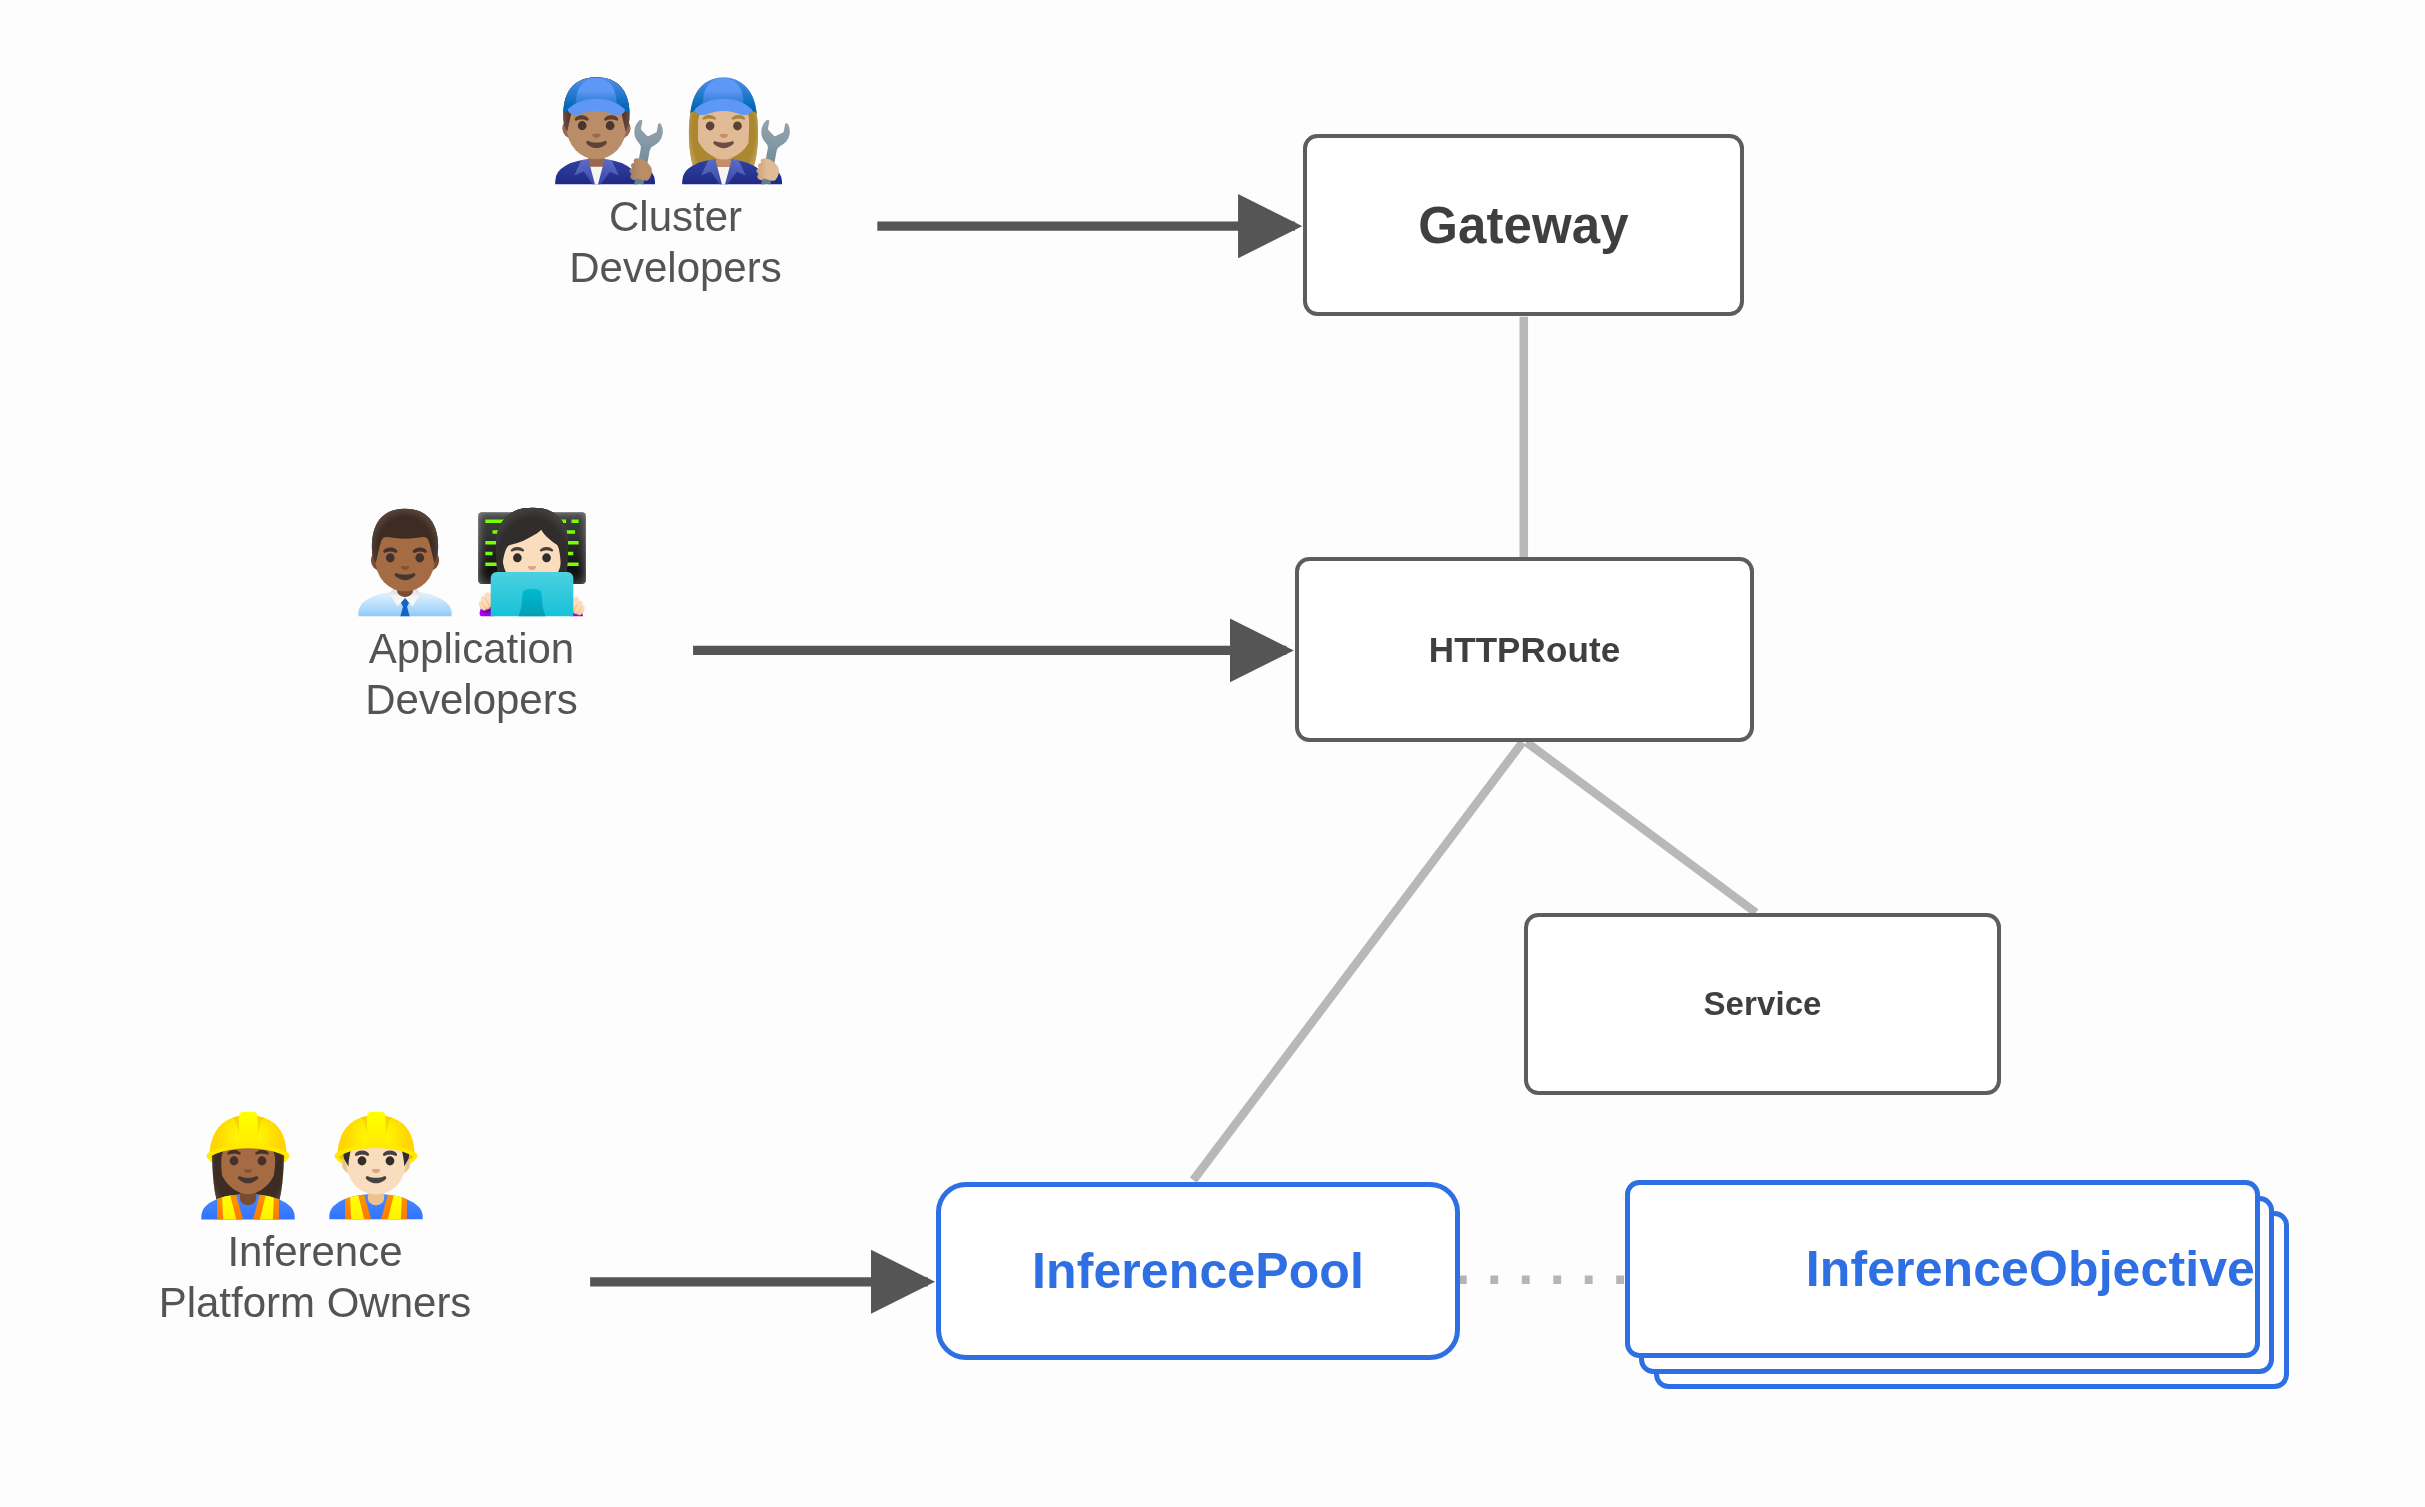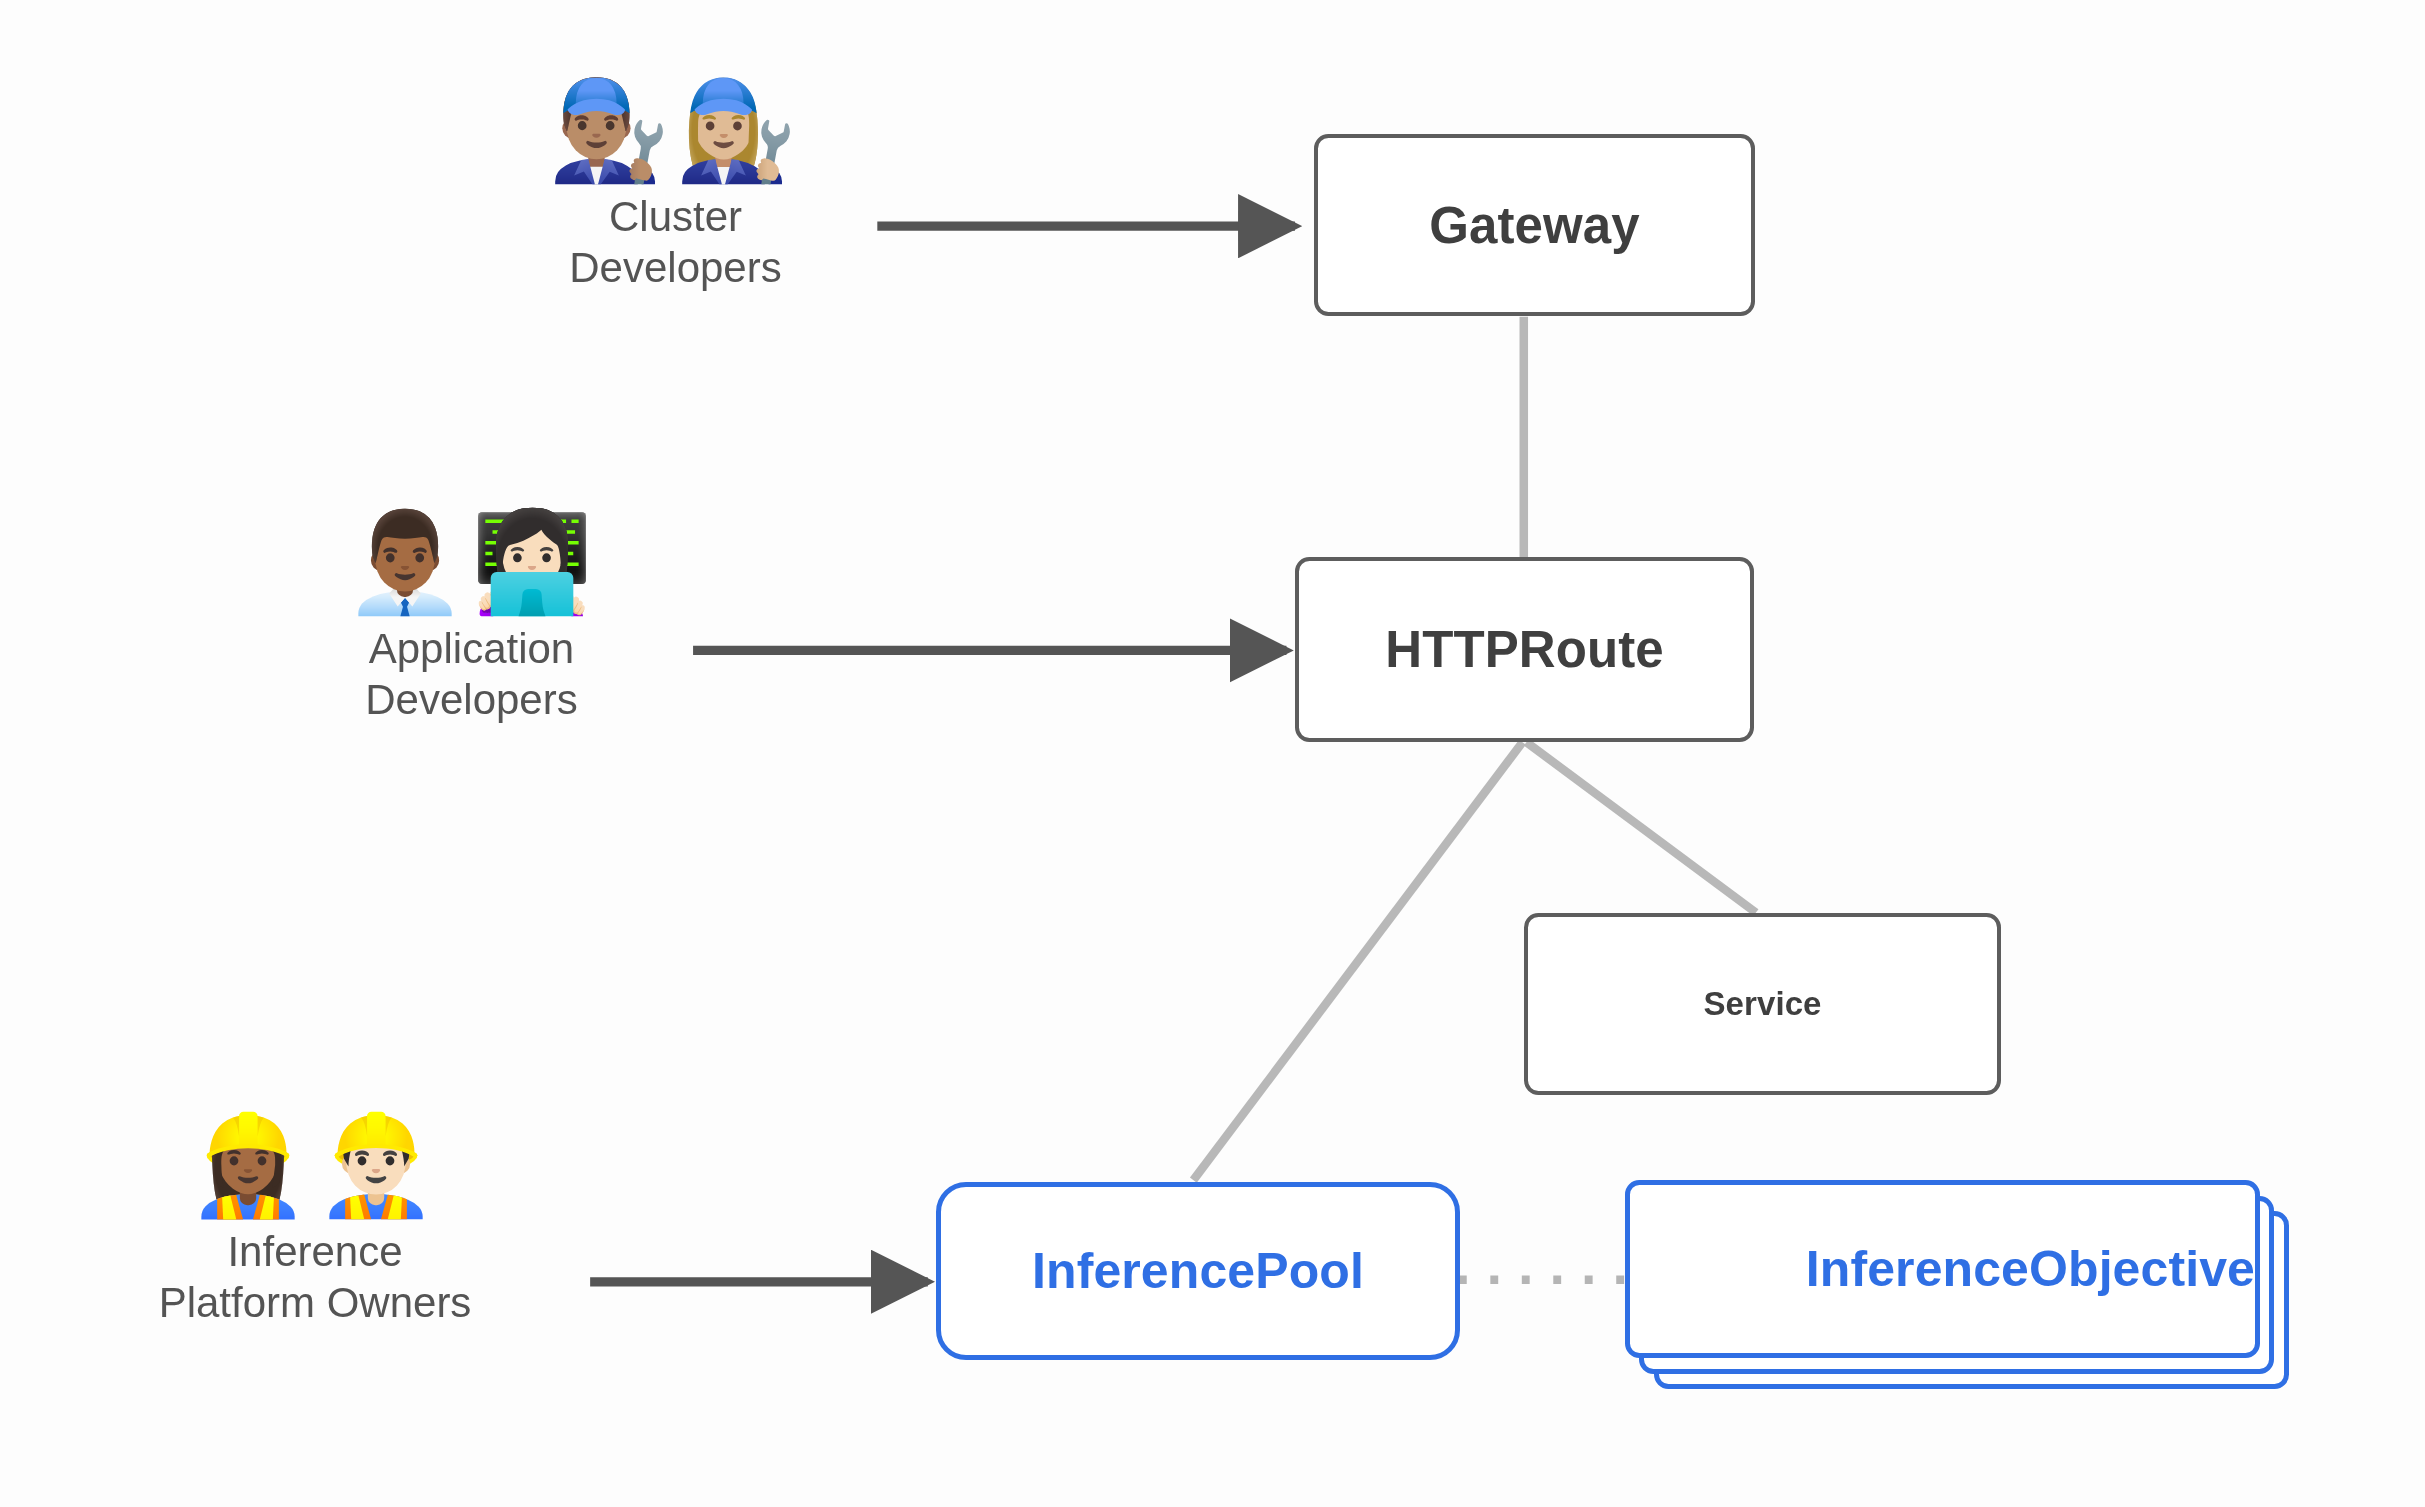--- a/index.html
+++ b/index.html
@@ -119,25 +119,25 @@
     <div class="persona-label">Application
 Developers</div>
   </div>
 
   <div class="persona" style="left:92px; top:1114px; width:446px;">
     <div class="persona-emoji">👷🏾‍♀️👷🏻‍♂️</div>
     <div class="persona-label">Inference
 Platform Owners</div>
   </div>
 
-  <div class="node gray" style="left:1303px; top:134px; width:441px; height:182px; font-size:51px;margin-left:11px;">
+  <div class="node gray" style="left:1303px; top:134px; width:441px; height:182px; font-size:51px;">
     <span class="node-label">Gateway</span>
   </div>
 
-  <div class="node gray" style="left:1295px; top:557px; width:459px; height:185px; font-size:51px;">
+  <div class="node gray" style="left:1295px; top:557px; width:459px; height:185px; font-size:35px;">
     <span class="node-label">HTTPRoute</span>
   </div>
 
   <div class="node gray" style="left:1524px; top:913px; width:477px; height:182px; font-size:33px;">
     <span class="node-label">Service</span>
   </div>
 
   <div class="node blue" style="left:936px; top:1182px; width:524px; height:178px; font-size:50px;border-radius:30px;">
     <span class="node-label">InferencePool</span>
   </div>

